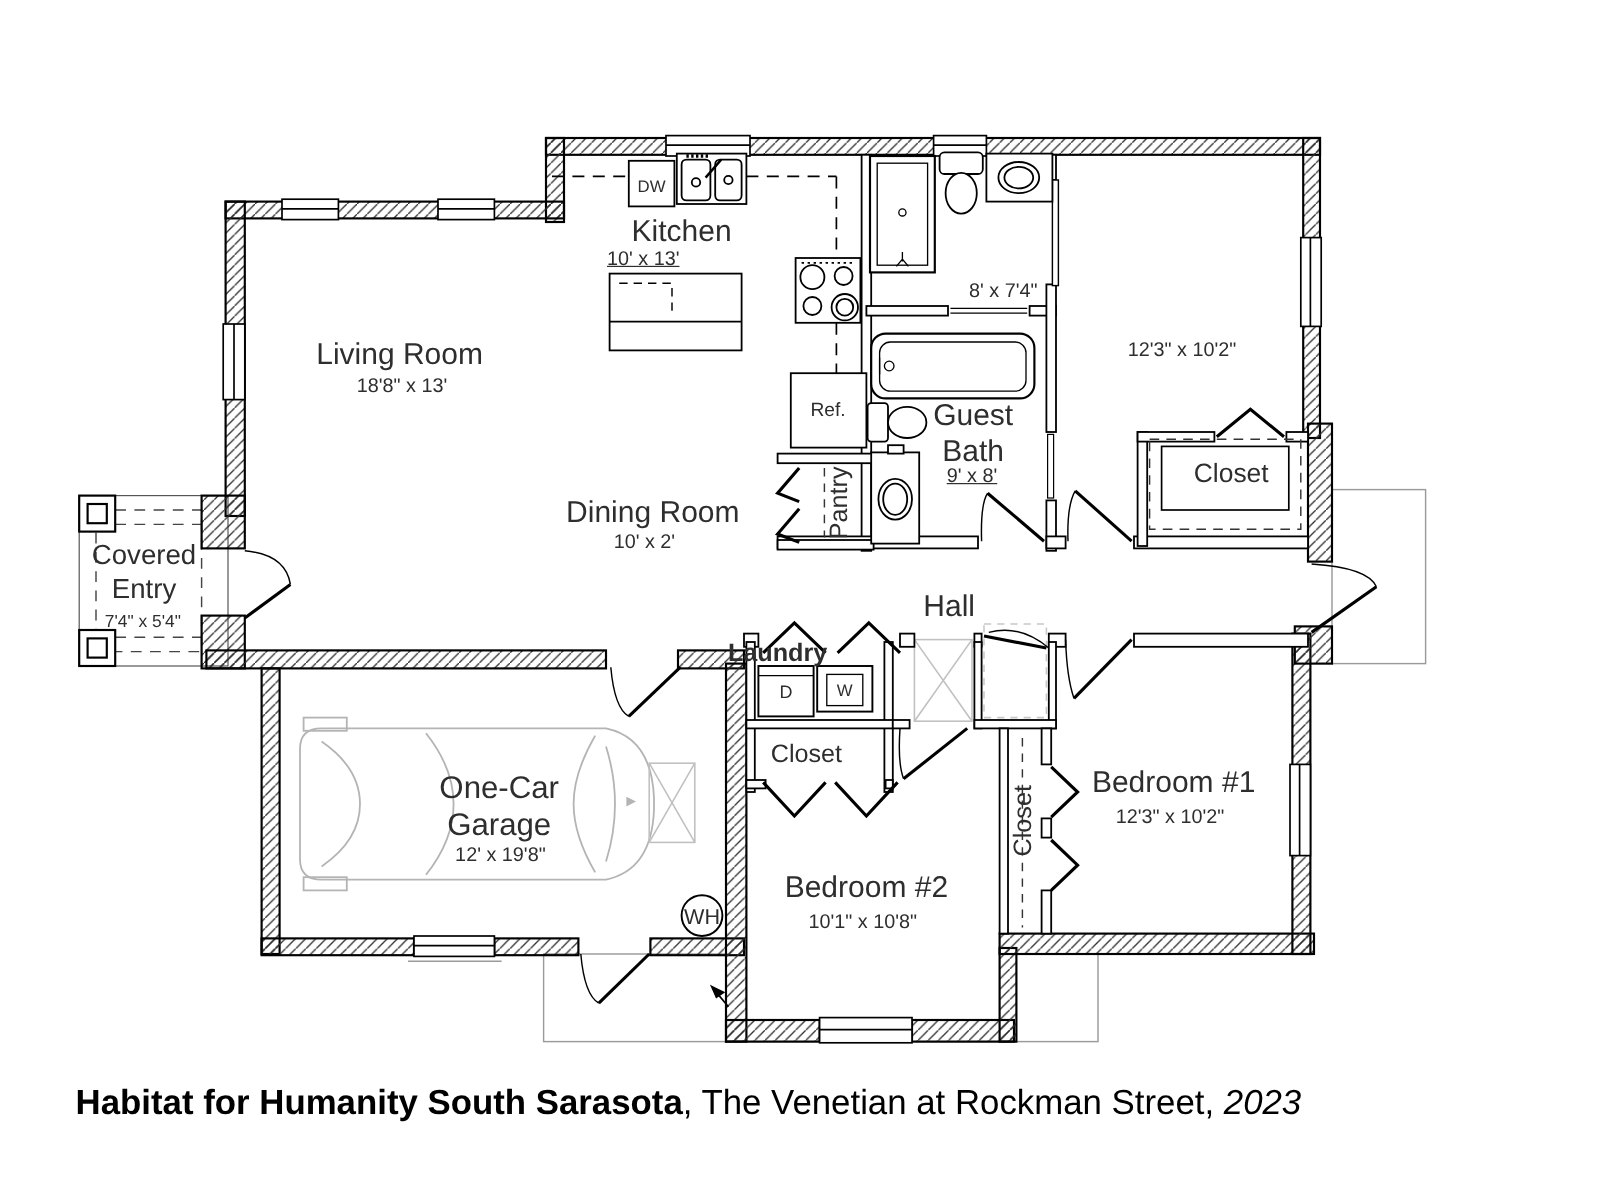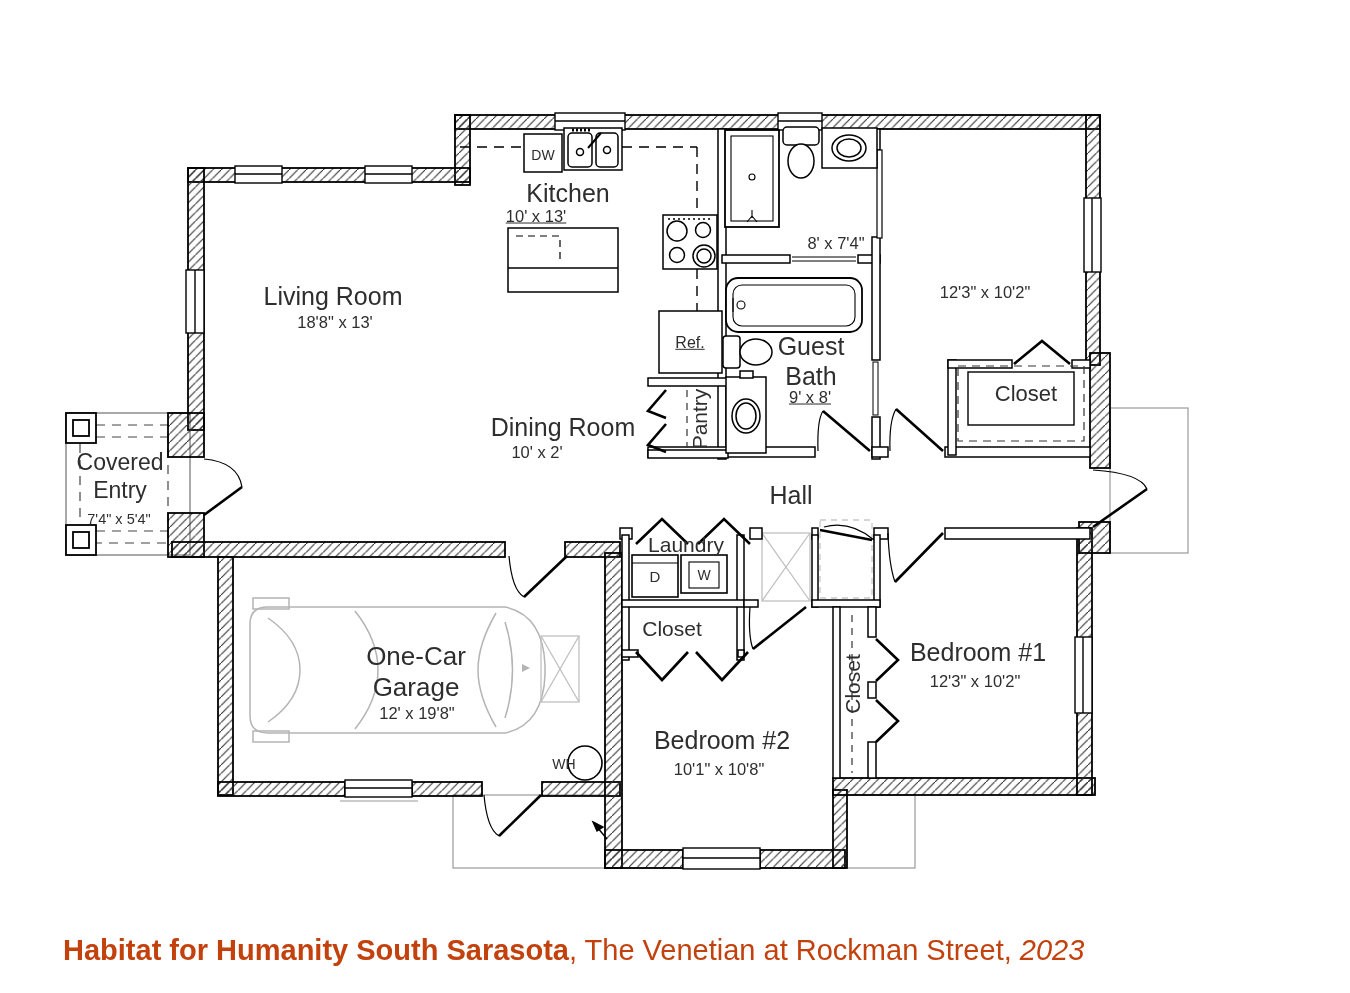--- a/index.html
+++ b/index.html
@@ -7,22 +7,22 @@
         font-family:"Liberation Sans",sans-serif;color:#2e2e2e;}
   .plan-svg{position:absolute;left:0;top:0;width:1350px;height:993px;}
   .lbl{position:absolute;transform:translate(-50%,-50%);text-align:center;
        color:#2e2e2e;white-space:nowrap;line-height:1.15;}
   .nm{font-size:25px;}
   .wrap{white-space:normal;line-height:1.2;}
   .dm{font-size:16.5px;}
   .sm{font-size:21px;}
   .tag{font-size:15px;}
   .rot{transform:translate(-50%,-50%) rotate(-90deg);}
-  .caption{position:absolute;left:63px;top:903px;font-size:29px;color:#c2410c;
-           white-space:nowrap;transform:none;text-align:right;margin-top:31px;}
+  .caption{position:absolute;left:63px;top:903px;font-size:29px;color:#000000;
+           white-space:nowrap;transform:none;text-align:right;}
   .caption .b{font-weight:bold;}
   .caption .i{font-style:italic;}
 </style>
 </head>
 <body>
 
 <div class="page">
 
 <svg class="plan-svg" viewBox="0 0 1350 993">
   <defs>
@@ -330,49 +330,49 @@
 <div class="lbl nm" style="left:568px;top:193px;">Kitchen</div>
 <div class="lbl dm" style="left:536px;top:216px;text-decoration:underline;">10' x 13'</div>
 
 <div class="lbl dm" style="left:836px;top:243px;">8' x 7'4"</div>
 
 <div class="lbl dm" style="left:985px;top:292px;">12'3" x 10'2"</div>
 
 <div class="lbl nm wrap" style="left:811px;top:361px;width:100px;">Guest Bath</div>
 <div class="lbl dm" style="left:810px;top:397px;text-decoration:underline;">9' x 8'</div>
 
-<div class="lbl nm" style="left:563px;top:427px;text-align:right;">Dining Room</div>
+<div class="lbl nm" style="left:544px;top:427px;text-align:right;">Dining Room</div>
 <div class="lbl dm" style="left:537px;top:452px;">10' x 2'</div>
 
 <div class="lbl nm wrap" style="left:120px;top:477px;width:120px;font-size:23px;">Covered Entry</div>
 <div class="lbl dm" style="left:119px;top:519px;font-size:14.5px;">7'4" x 5'4"</div>
 
-<div class="lbl nm" style="left:791px;top:495px;">Hall</div>
+<div class="lbl nm" style="left:791px;top:506px;">Hall</div>
 
 <div class="lbl sm rot" style="left:700px;top:419px;">Pantry</div>
 
-<div class="lbl sm" style="left:686px;top:545px;">Laundry</div>
+<div class="lbl sm" style="left:648px;top:545px;font-weight:bold;">Laundry</div>
 <div class="lbl tag" style="left:655px;top:577px;">D</div>
 <div class="lbl tag" style="left:704px;top:575px;font-size:14px;">W</div>
 <div class="lbl sm" style="left:672px;top:629px;">Closet</div>
 
 <div class="lbl nm wrap" style="left:416px;top:672px;width:150px;font-size:26px;">One-Car Garage</div>
 <div class="lbl dm" style="left:417px;top:713px;">12' x 19'8"</div>
 
 <div class="lbl nm" style="left:722px;top:740px;">Bedroom #2</div>
 <div class="lbl dm" style="left:719px;top:769px;">10'1" x 10'8"</div>
 
 <div class="lbl sm rot" style="left:853px;top:684px;">Closet</div>
 
 <div class="lbl nm" style="left:978px;top:652px;">Bedroom #1</div>
 <div class="lbl dm" style="left:975px;top:681px;">12'3" x 10'2"</div>
 
 <div class="lbl sm" style="left:1026px;top:394px;font-size:22px;">Closet</div>
 
 <div class="lbl tag" style="left:543px;top:155px;font-size:14px;">DW</div>
-<div class="lbl tag" style="left:690px;top:343px;font-size:16px;text-decoration:underline;">Ref.</div>
-<div class="lbl tag" style="left:564px;top:764px;font-size:14px;">WH</div>
+<div class="lbl tag" style="left:690px;top:343px;font-size:16px;">Ref.</div>
+<div class="lbl tag" style="left:585px;top:764px;font-size:18px;">WH</div>
 
 <div class="caption">
   <span class="b">Habitat for Humanity South Sarasota</span><span>, The Venetian at Rockman Street, </span><span class="i">2023</span>
 </div>
 
 </div>
 
 </body></html>

